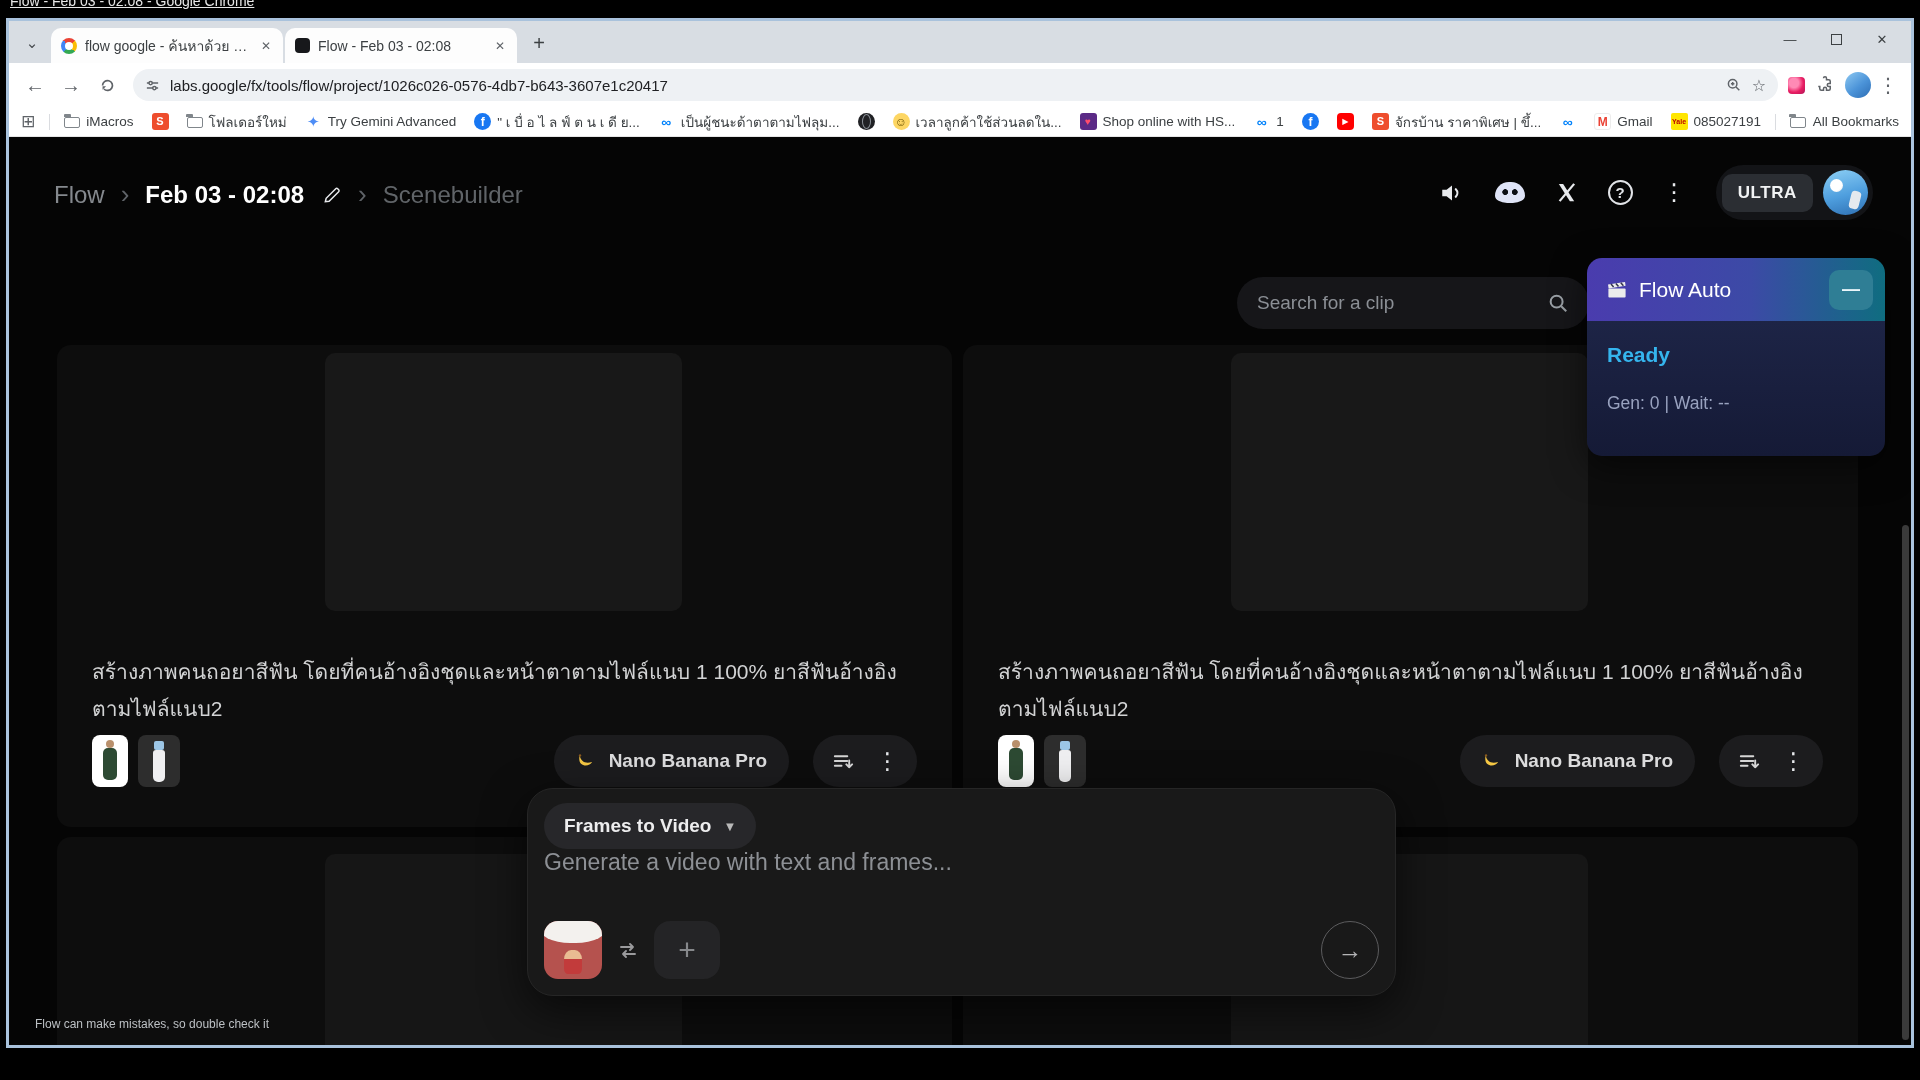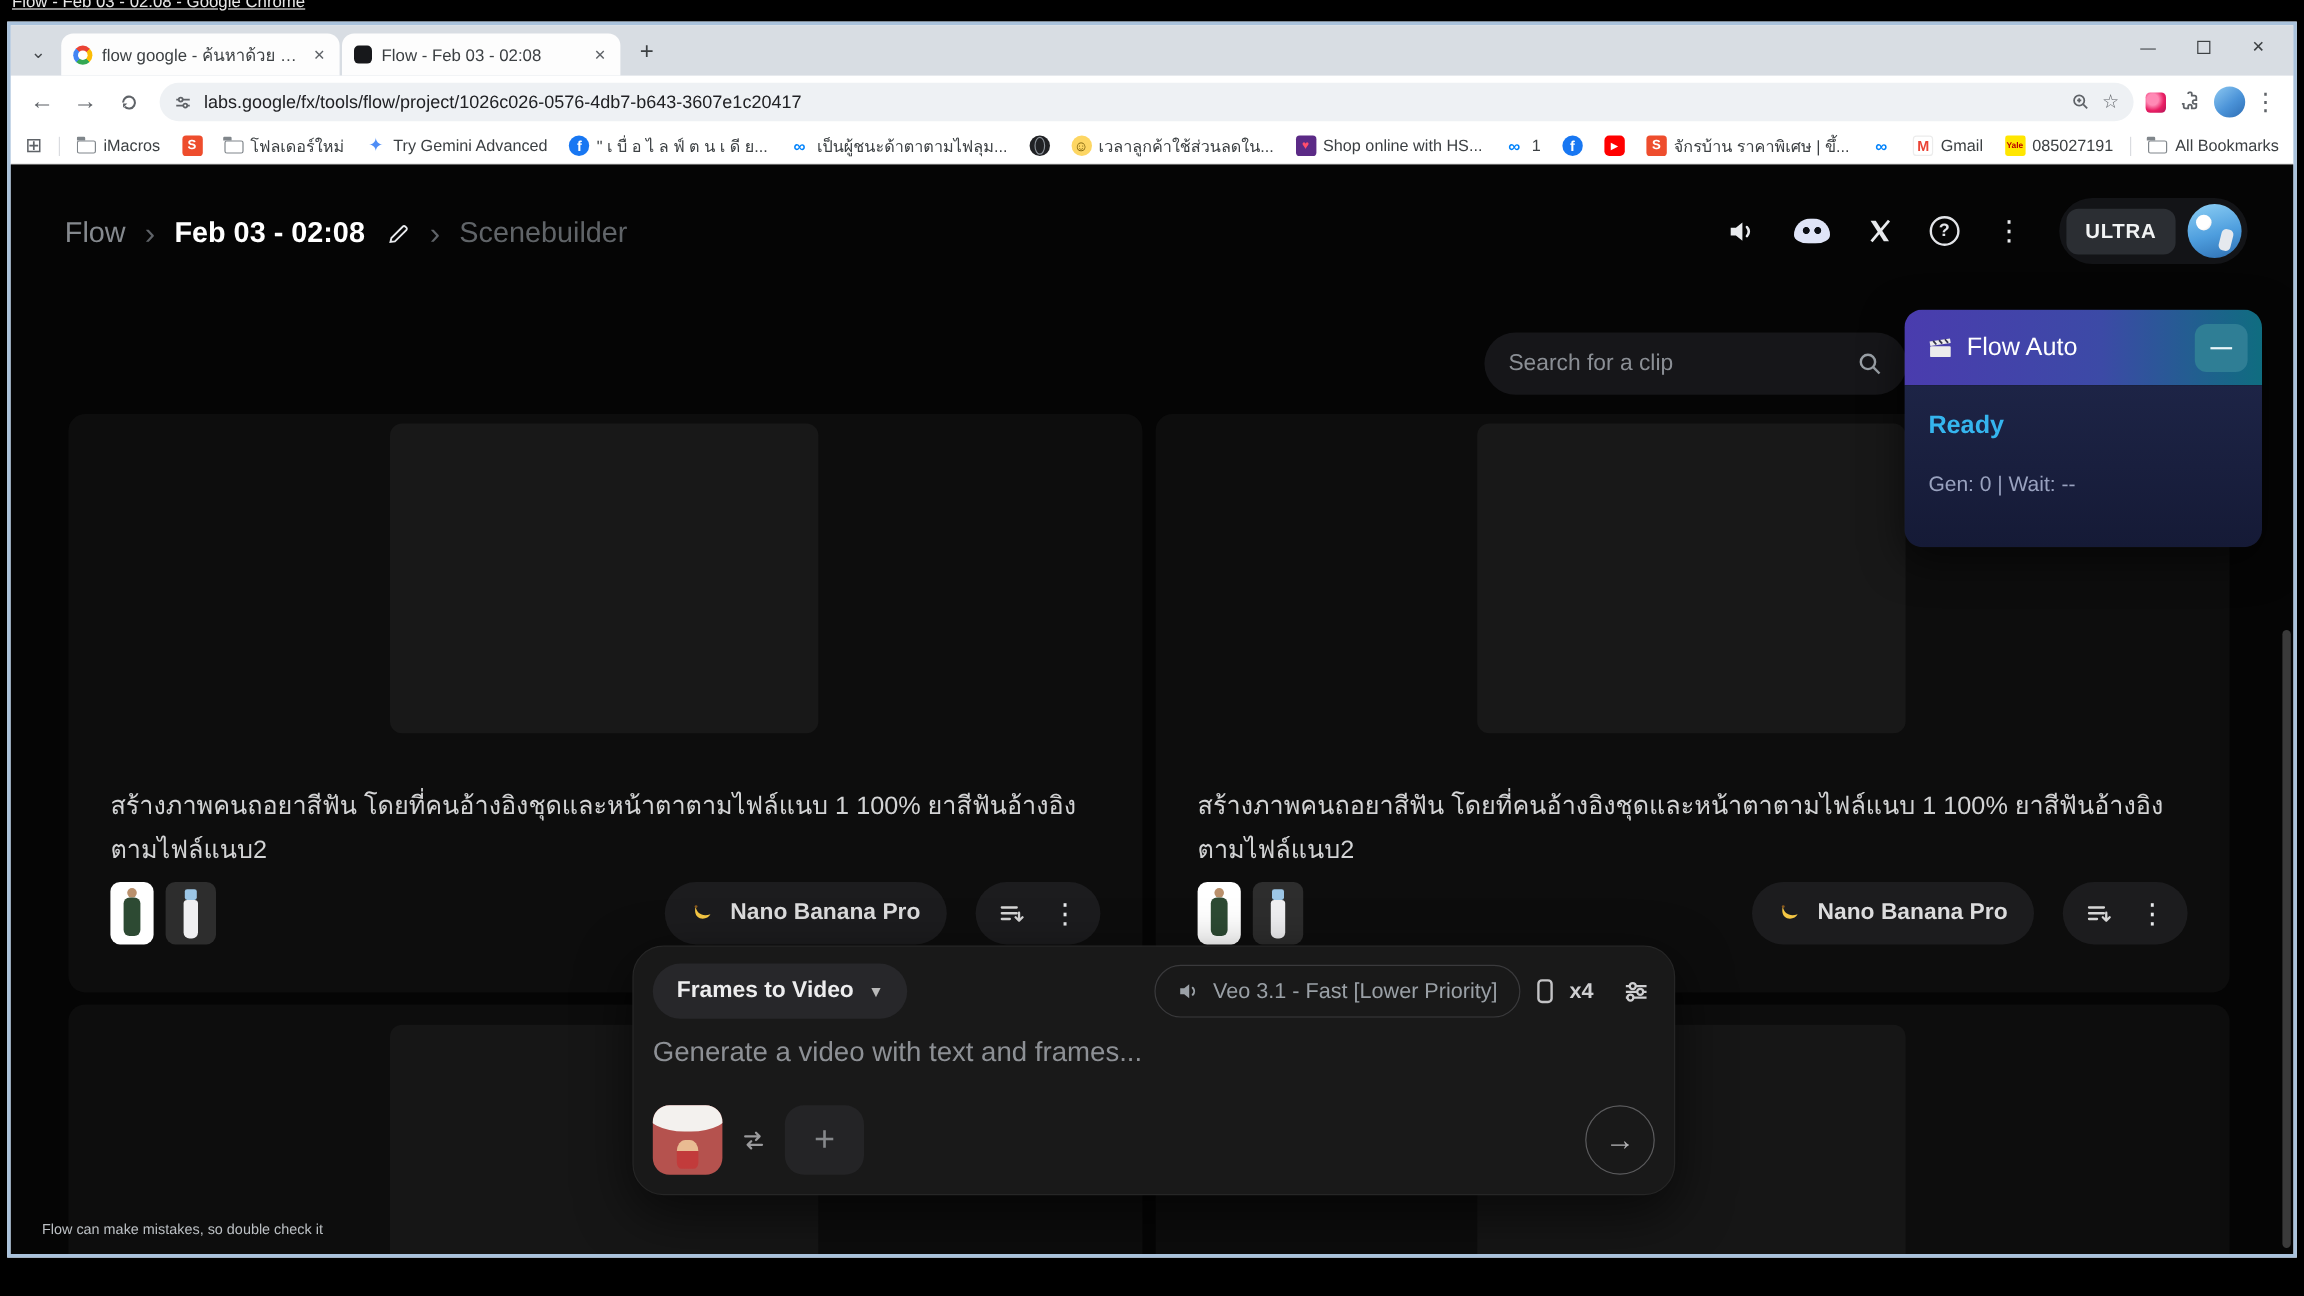--- a/index.html
+++ b/index.html
@@ -151,21 +151,21 @@
     display:flex;flex-direction:column;padding:14px 16px 16px;}
   .comp-row1{display:flex;align-items:center;gap:10px;}
   .mode-pill{height:46px;background:#27272a;border-radius:999px;display:flex;align-items:center;gap:12px;
     padding:0 20px;color:#ededee;font-size:19px;font-weight:600;}
   .mode-caret{color:#b9b9b9;font-size:13px;}
   .comp-right{margin-left:auto;display:flex;align-items:center;gap:14px;padding-right:4px;}
   .veo-pill{height:44px;border:1px solid #3a3a3c;border-radius:999px;display:flex;align-items:center;gap:10px;
     padding:0 18px;color:#9aa0a6;font-size:18px;}
   .phone-ic{width:13px;height:20px;border:2px solid #c3c3c5;border-radius:4px;}
   .mult{color:#cfcfd1;font-size:18px;font-weight:600;}
-  .comp-input{margin-top:14px;}
+  .comp-input{}
   .comp-input input{width:100%;background:transparent;border:none;outline:none;color:#d8d8d8;font-size:23px;font-family:inherit;}
   .comp-input input::placeholder{color:#8d9095;}
   .comp-row3{margin-top:auto;display:flex;align-items:center;gap:14px;}
   .comp-thumb{width:58px;height:58px;border-radius:14px;overflow:hidden;position:relative;background:#b5524e;flex:none;}
   .comp-thumb::before{content:"";position:absolute;left:-6px;top:-14px;right:-6px;height:36px;background:#f3f1ee;
     border-radius:0 0 46% 46%;}
   .comp-thumb::after{content:"";position:absolute;left:20px;bottom:5px;width:18px;height:24px;border-radius:40% 40% 22% 22%;
     background:linear-gradient(#e9bb92 38%,#c23b3b 38%);}
   .plus-btn{width:66px;height:58px;background:#242426;border-radius:16px;display:flex;align-items:center;
     justify-content:center;color:#86888b;font-size:30px;}
@@ -434,39 +434,20 @@
       <div class="card card4">
         <div class="card-img-partial"></div>
       </div>
 
       <div class="composer">
         <div class="comp-row1">
           <span class="mode-pill">
             <span>Frames to Video</span>
             <span class="mode-caret">▼</span>
           </span>
-          <span class="comp-right">
-            <span class="veo-pill">
-              <svg width="20" height="20" viewBox="0 0 24 24">
-                  <path d="M3 9v6h4l5 4V5L7 9H3z" fill="#9aa0a6"></path>
-                  <path d="M15.5 8.5a5 5 0 0 1 0 7" fill="none" stroke="#9aa0a6" stroke-width="2" stroke-linecap="round"></path>
-                </svg>
-              <span>Veo 3.1 - Fast [Lower Priority]</span>
-            </span>
-            <span class="phone-ic"></span>
-            <span class="mult">x4</span>
-            <svg width="23" height="23" viewBox="0 0 24 24" style="margin-left:10px">
-                <g stroke="#cfcfd1" stroke-width="2">
-                  <path d="M3 7h18M3 12h18M3 17h18"></path>
-                  <circle cx="9" cy="7" r="2.6" fill="#191919"></circle>
-                  <circle cx="15.5" cy="12" r="2.6" fill="#191919"></circle>
-                  <circle cx="7" cy="17" r="2.6" fill="#191919"></circle>
-                </g>
-              </svg>
-          </span>
         </div>
         <div class="comp-input">
           <input type="text" placeholder="Generate a video with text and frames..." style="">
         </div>
         <div class="comp-row3">
           <span class="comp-thumb"></span>
           <span class="swap-ic">
             <svg width="24" height="24" viewBox="0 0 24 24">
                 <path d="M5 9h12m0 0-3-3m3 3-3 3M19 16H7m0 0 3-3m-3 3 3 3" fill="none" stroke="#9a9a9c" stroke-width="1.9" stroke-linecap="round"></path>
               </svg>

